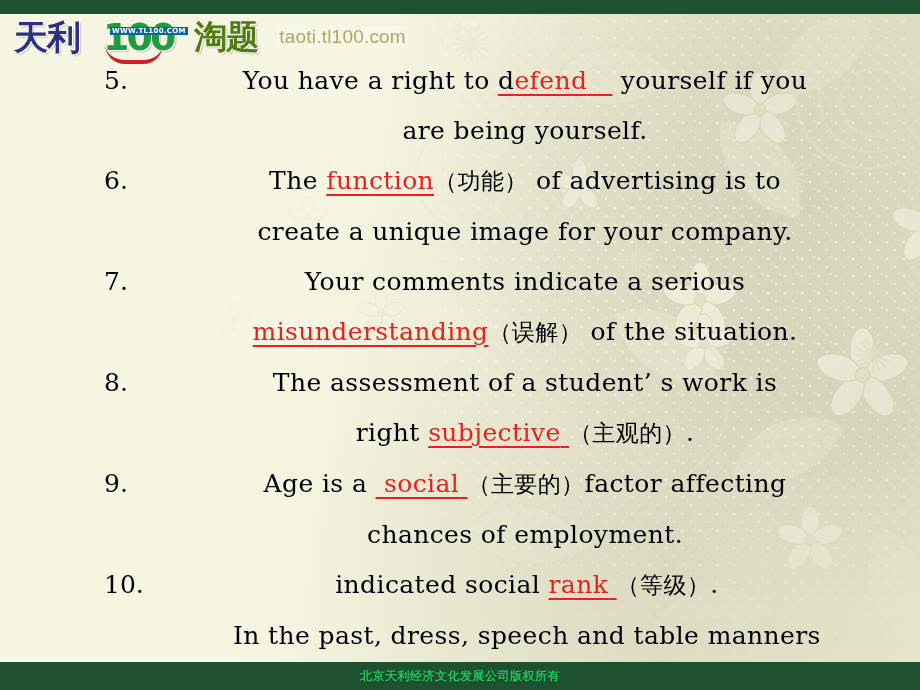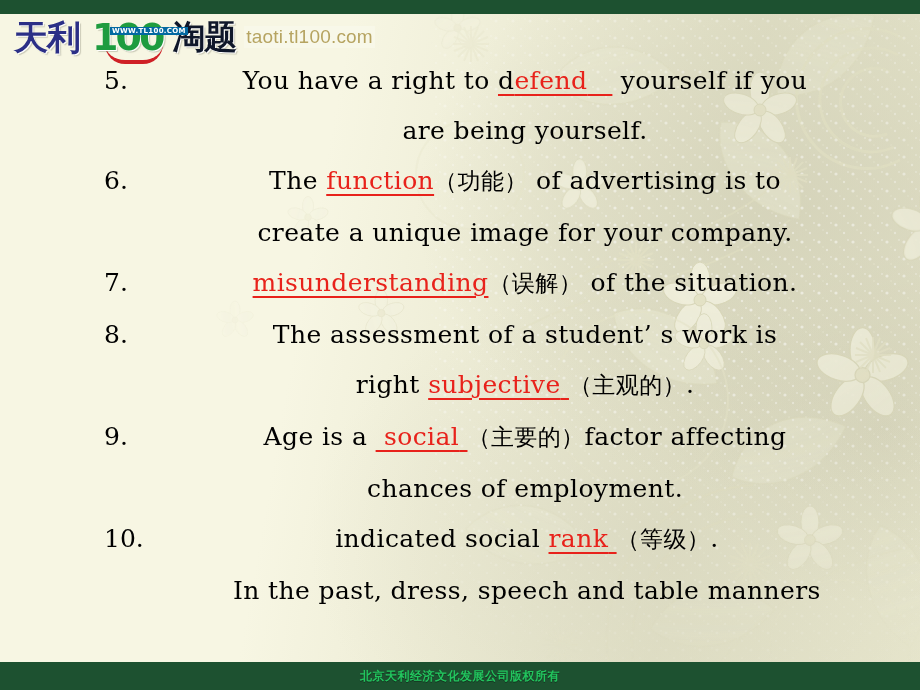--- a/index.html
+++ b/index.html
@@ -65,21 +65,21 @@
     text-shadow: 0 1px 0 rgba(0,0,0,.35);
   }
 
   
   #logo {
     position: absolute;
     left: 14px; top: 16px;
     height: 42px;
     display: flex;
     align-items: center;
-    gap: 0px;
+    gap: 11px;
     z-index: 5;
   }
   .logo-cn {
     font-family: "DejaVu Sans", sans-serif;
     font-weight: bold;
     font-size: 34px;
     line-height: 34px;
     color: #2b2f86;
     letter-spacing: -1px;
     text-shadow: 1px 1px 0 #ffffff, 2px 2px 1px rgba(120,120,100,.35);
@@ -112,21 +112,21 @@
     width: 58px; height: 16px;
     border-bottom: 4px solid #cf2026;
     border-radius: 0 0 40px 40px;
     z-index: 4;
   }
   .logo-taoti {
     font-family: "DejaVu Sans", sans-serif;
     font-weight: bold;
     font-size: 33px;
     line-height: 34px;
-    color: #0f172a;
+    color: #4d7c0f;
     margin-left: 10px;
     letter-spacing: -1px;
     text-shadow: 1px 1px 0 #ffffff, 2px 2px 1px rgba(120,120,100,.35);
   }
   #logo-domain {
     font-family: "Liberation Sans", sans-serif;
     font-size: 19px;
     color: #b6a461;
     margin-left: 8px;
     letter-spacing: .2px;
@@ -168,21 +168,21 @@
   }
   .ln { display: block; white-space: pre; text-align: center; }
   .ans {
     color: #e8221b;
     text-decoration: underline;
     text-underline-offset: 5px;
     text-decoration-thickness: 1.5px;
     white-space: pre;
   }
   .ans .lead-black { color: #000000; }
-  .cn { font-family: Liberation Mono, monospace; font-size: 23px; }
+  .cn { font-family: Liberation Serif, serif; font-size: 23px; }
 </style>
 </head>
 <body>
 
 <div id="slide">
 
   <div class="wm" id="wm-wash"></div>
 
   <svg class="wm" id="wm-speck" width="920" height="690" viewBox="0 0 920 690" xmlns="http://www.w3.org/2000/svg" aria-hidden="true">
     <defs>
@@ -310,20 +310,21 @@
       <div class="q">
         <div class="q-num">6.</div>
         <div class="q-body">
           <span class="ln"><span class="">The </span><span class="ans"><span>function</span></span><span class="cn">（功能）</span><span class=""> of advertising is to</span></span>
           <span class="ln"><span class="">create a unique image for your company.</span></span>
         </div>
       </div>
       <div class="q">
         <div class="q-num">7.</div>
         <div class="q-body">
+          <span class="ln"><span class="">Your comments indicate a serious</span></span>
           <span class="ln"><span class="ans"><span>misunderstanding</span></span><span class="cn">（误解）</span><span class=""> of the situation.</span></span>
         </div>
       </div>
       <div class="q">
         <div class="q-num">8.</div>
         <div class="q-body">
           <span class="ln"><span class="">The assessment of a student’ s work is</span></span>
           <span class="ln"><span class="">right </span><span class="ans"><span>subjective</span><span> </span></span><span class="cn">（主观的）</span><span class="">.</span></span>
         </div>
       </div>

